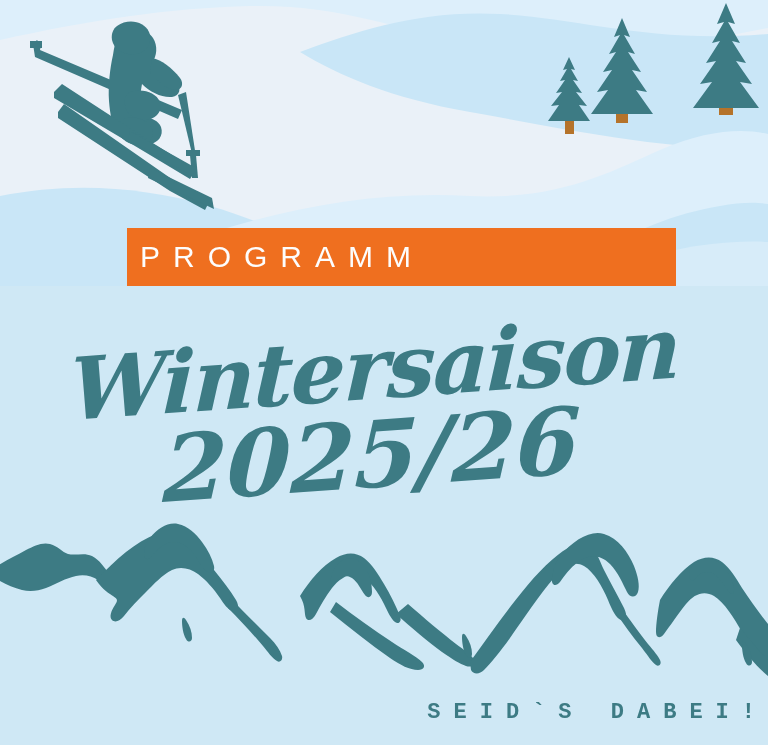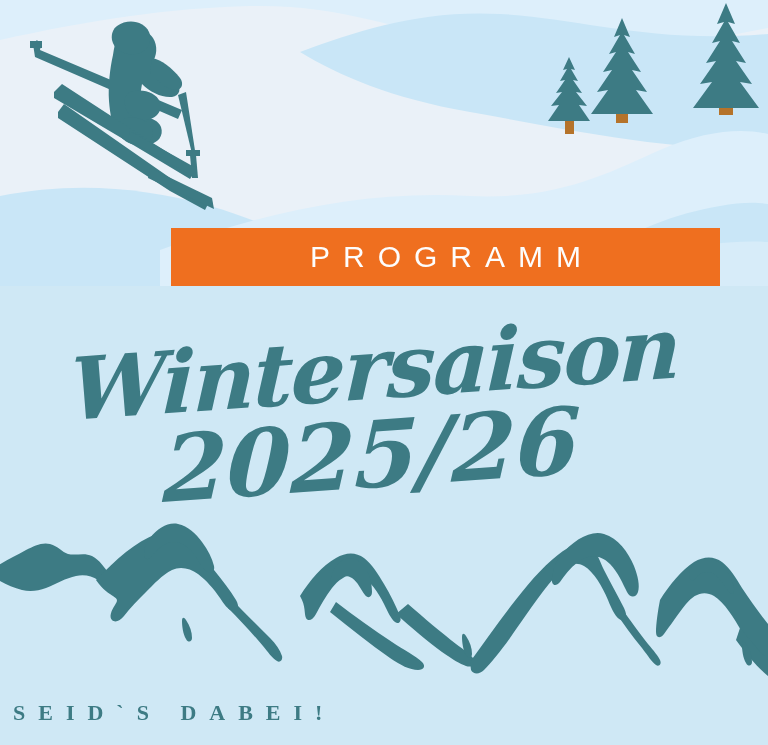--- a/index.html
+++ b/index.html
@@ -15,23 +15,22 @@
   
   .layer{position:absolute;left:0;top:0;width:768px;height:745px;}
   .layer svg{display:block;width:768px;height:745px;}
 
   
   #programm-banner{
     position:absolute;
     left:127px;top:228px;
     width:549px;height:58px;
     background:#ef6f1f;
-    display:flex;align-items:center;justify-content:center;
+    display:flex;align-items:center;
     z-index:6;
-    margin-left:44px;
   }
   #programm-banner .banner-text{
     color:#fdfdfd;
     font-family:"Liberation Sans",sans-serif;
     font-size:30px;
     font-weight:300;
     letter-spacing:13px;
     text-indent:13px;
     line-height:1;
     white-space:nowrap;
@@ -46,24 +45,24 @@
     text-align:center;
     pointer-events:none;
   }
   #headline svg{display:block;margin:0 auto;}
 
   
   #tagline{
     position:absolute;
     left:0;top:700px;
     width:768px;
-    text-align:left;
+    text-align:right;
     z-index:6;
     color:#3d7b84;
-    font-family:Liberation Serif, serif;
+    font-family:Liberation Mono, monospace;
     font-size:22px;
     font-weight:bold;
     letter-spacing:13px;
     text-indent:13px;
     white-space:nowrap;
   }
 </style>
 </head>
 <body>
 

